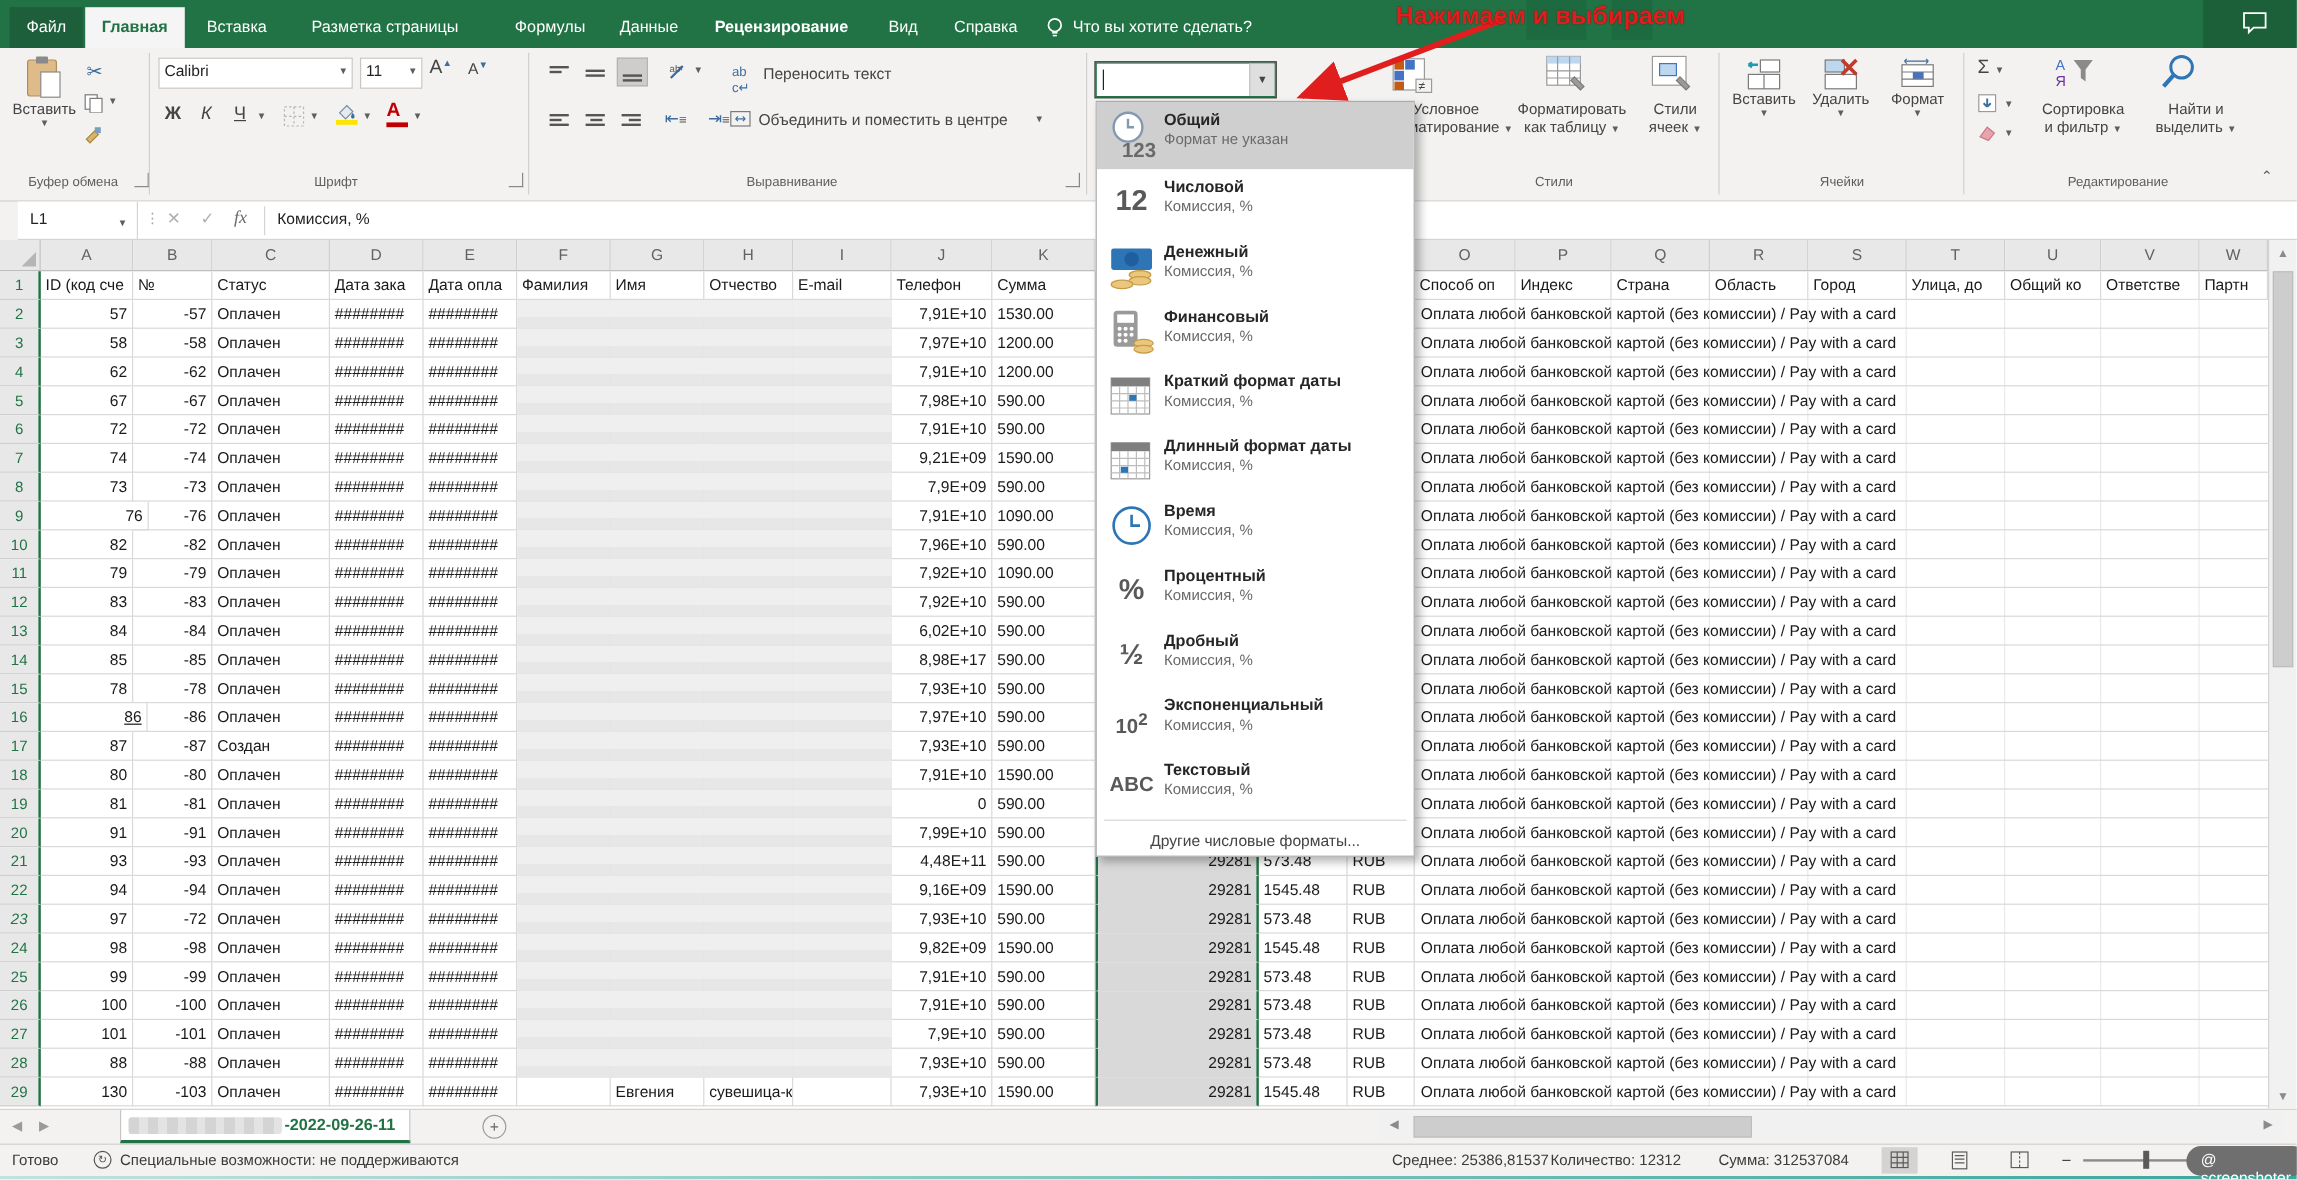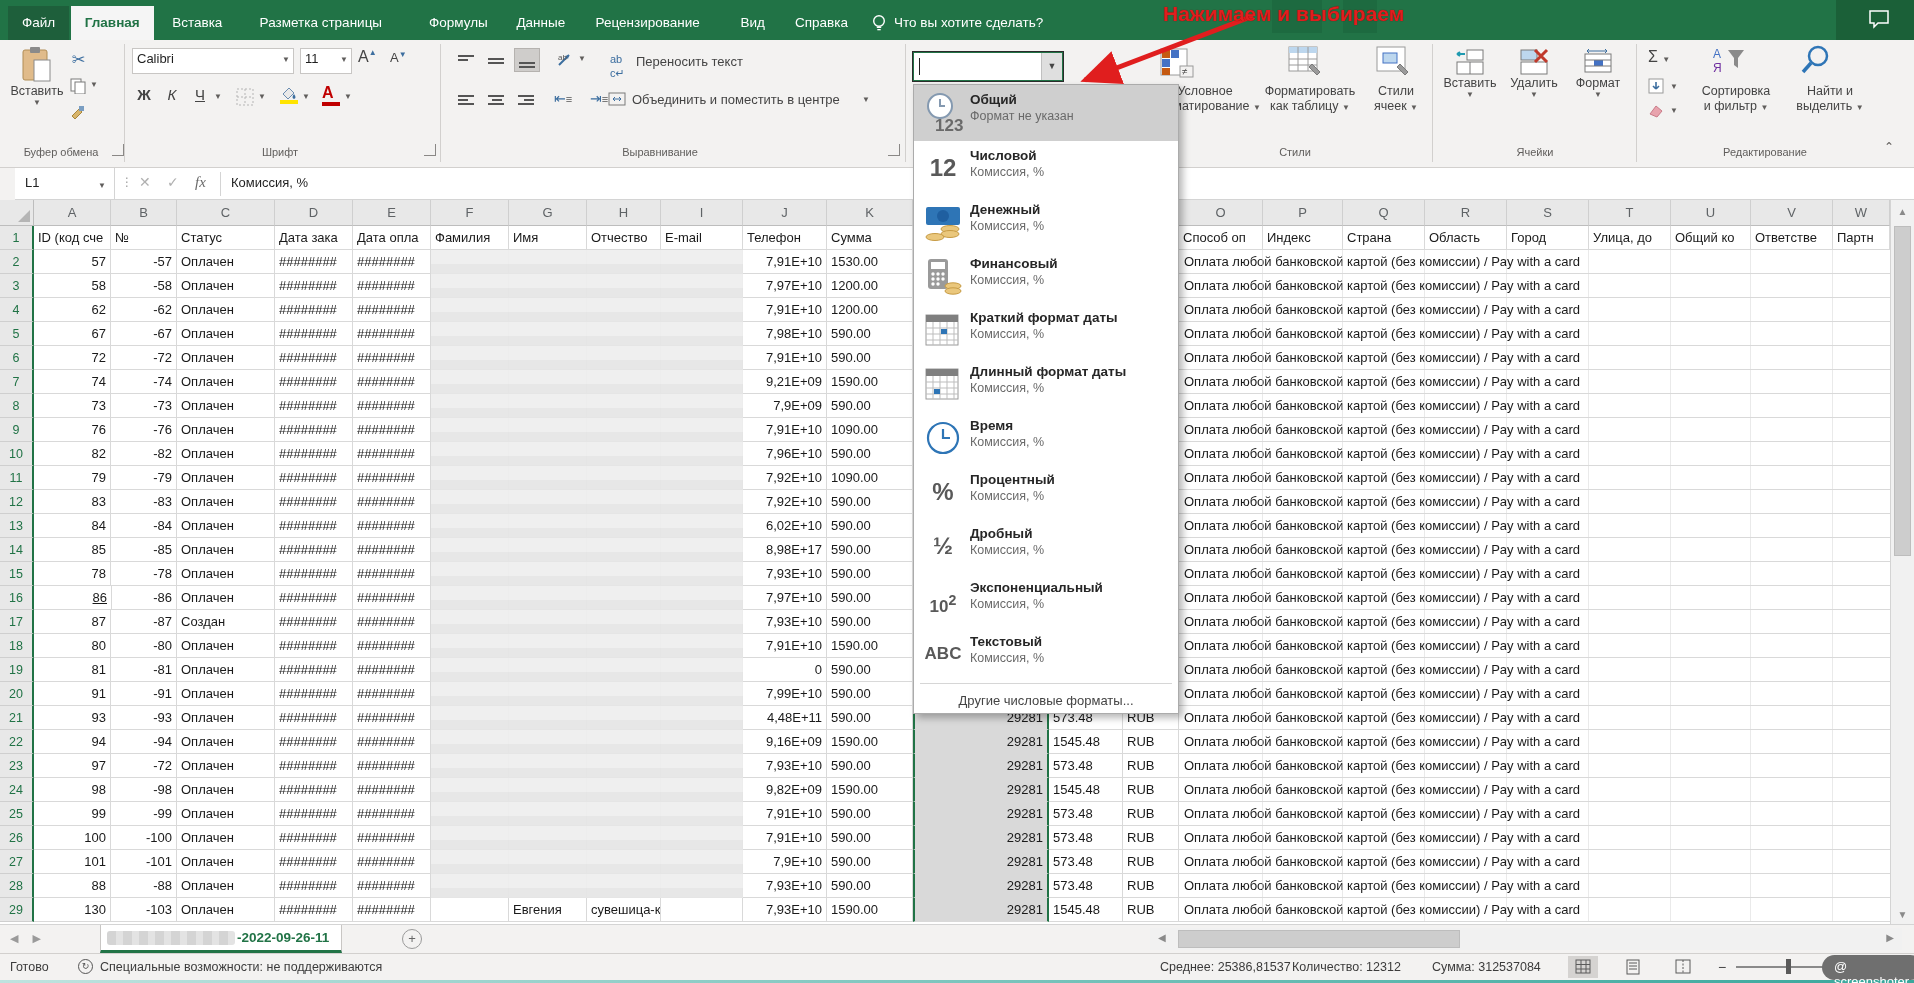--- a/index.html
+++ b/index.html
@@ -146,21 +146,21 @@
     <div class="deco" style="left:1272px;width:50px;"></div>
     <div class="deco" style="left:1343px;width:34px;"></div>
     <div class="deco" style="left:1836px;width:78px;height:40px;background:#1b6038;"></div>
     <div id="tabs-host">
         <div class="tab file" style="left: 8px;">Файл</div>
         <div class="tab active" style="left: 70.8px;">Главная</div>
         <div class="tab" style="left: 158.2px;">Вставка</div>
         <div class="tab" style="left: 245.6px;">Разметка страницы</div>
         <div class="tab" style="left: 415px;">Формулы</div>
         <div class="tab" style="left: 502.4px;">Данные</div>
-        <div class="tab" style="left: 581.6px;">Рецензирование</div>
+        <div class="tab" style="left: 581.6px; font-weight: bold;">Рецензирование</div>
         <div class="tab" style="left: 726.4px;">Вид</div>
         <div class="tab" style="left: 781px;">Справка</div>
       </div>
     <div id="tellme">
       <span id="bulb">
         <svg width="14" height="18" viewBox="0 0 14 18">
             <circle cx="7" cy="7" r="5.3" fill="none" stroke="#fff" stroke-width="1.4"></circle>
             <rect x="4.8" y="12.5" width="4.4" height="1.5" fill="#fff"></rect>
             <rect x="5.3" y="15" width="3.4" height="1.3" fill="#fff"></rect>
           </svg>
@@ -785,21 +785,21 @@
         <div class="spill" style="left: 1179px; top: 194px; width: 711px; height: 24px;">Оплата любой банковской картой (без комиссии) / Pay with a card</div>
         <div style="position: absolute; width: 1px; background: rgba(217, 217, 217, 0.55); left: 1262px; top: 194px; height: 24px;"></div>
         <div style="position: absolute; width: 1px; background: rgba(217, 217, 217, 0.55); left: 1342px; top: 194px; height: 24px;"></div>
         <div style="position: absolute; width: 1px; background: rgba(217, 217, 217, 0.55); left: 1424px; top: 194px; height: 24px;"></div>
         <div style="position: absolute; width: 1px; background: rgba(217, 217, 217, 0.55); left: 1506px; top: 194px; height: 24px;"></div>
         <div style="position: absolute; width: 1px; background: rgba(217, 217, 217, 0.55); left: 1588px; top: 194px; height: 24px;"></div>
         <div style="position: absolute; width: 1px; background: rgba(217, 217, 217, 0.55); left: 1670px; top: 194px; height: 24px;"></div>
         <div style="position: absolute; width: 1px; background: rgba(217, 217, 217, 0.55); left: 1750px; top: 194px; height: 24px;"></div>
         <div style="position: absolute; width: 1px; background: rgba(217, 217, 217, 0.55); left: 1832px; top: 194px; height: 24px;"></div>
         <div class="rowhdr" style="top: 218px; height: 24px; line-height: 24px;">9</div>
-        <div class="cell num" style="left: 34px; top: 218px; width: 77px; height: 24px; padding-left: 48px;">76</div>
+        <div class="cell num" style="left: 34px; top: 218px; width: 90px; height: 24px; padding-left: 48px;">76</div>
         <div class="cell num" style="left: 111px; top: 218px; width: 66px; height: 24px;">-76</div>
         <div class="cell" style="left: 177px; top: 218px; width: 98px; height: 24px;">Оплачен</div>
         <div class="cell" style="left: 275px; top: 218px; width: 78px; height: 24px;">########</div>
         <div class="cell" style="left: 353px; top: 218px; width: 78px; height: 24px;">########</div>
         <div class="cell" style="left: 431px; top: 218px; width: 78px; height: 24px;"></div>
         <div class="cell" style="left: 509px; top: 218px; width: 78px; height: 24px;"></div>
         <div class="cell" style="left: 587px; top: 218px; width: 74px; height: 24px;"></div>
         <div class="cell" style="left: 661px; top: 218px; width: 82px; height: 24px;"></div>
         <div class="cell num" style="left: 743px; top: 218px; width: 84px; height: 24px;">7,91E+10</div>
         <div class="cell" style="left: 827px; top: 218px; width: 86px; height: 24px;">1090.00</div>
@@ -953,21 +953,21 @@
         <div class="spill" style="left: 1179px; top: 362px; width: 711px; height: 24px;">Оплата любой банковской картой (без комиссии) / Pay with a card</div>
         <div style="position: absolute; width: 1px; background: rgba(217, 217, 217, 0.55); left: 1262px; top: 362px; height: 24px;"></div>
         <div style="position: absolute; width: 1px; background: rgba(217, 217, 217, 0.55); left: 1342px; top: 362px; height: 24px;"></div>
         <div style="position: absolute; width: 1px; background: rgba(217, 217, 217, 0.55); left: 1424px; top: 362px; height: 24px;"></div>
         <div style="position: absolute; width: 1px; background: rgba(217, 217, 217, 0.55); left: 1506px; top: 362px; height: 24px;"></div>
         <div style="position: absolute; width: 1px; background: rgba(217, 217, 217, 0.55); left: 1588px; top: 362px; height: 24px;"></div>
         <div style="position: absolute; width: 1px; background: rgba(217, 217, 217, 0.55); left: 1670px; top: 362px; height: 24px;"></div>
         <div style="position: absolute; width: 1px; background: rgba(217, 217, 217, 0.55); left: 1750px; top: 362px; height: 24px;"></div>
         <div style="position: absolute; width: 1px; background: rgba(217, 217, 217, 0.55); left: 1832px; top: 362px; height: 24px;"></div>
         <div class="rowhdr" style="top: 386px; height: 24px; line-height: 24px;">16</div>
-        <div class="cell num" style="left: 34px; top: 386px; width: 78px; height: 24px; text-decoration: underline;">86</div>
+        <div class="cell num" style="left: 34px; top: 386px; width: 89px; height: 24px; text-decoration: underline;">86</div>
         <div class="cell num" style="left: 111px; top: 386px; width: 66px; height: 24px;">-86</div>
         <div class="cell" style="left: 177px; top: 386px; width: 98px; height: 24px;">Оплачен</div>
         <div class="cell" style="left: 275px; top: 386px; width: 78px; height: 24px;">########</div>
         <div class="cell" style="left: 353px; top: 386px; width: 78px; height: 24px;">########</div>
         <div class="cell" style="left: 431px; top: 386px; width: 78px; height: 24px;"></div>
         <div class="cell" style="left: 509px; top: 386px; width: 78px; height: 24px;"></div>
         <div class="cell" style="left: 587px; top: 386px; width: 74px; height: 24px;"></div>
         <div class="cell" style="left: 661px; top: 386px; width: 82px; height: 24px;"></div>
         <div class="cell num" style="left: 743px; top: 386px; width: 84px; height: 24px;">7,97E+10</div>
         <div class="cell" style="left: 827px; top: 386px; width: 86px; height: 24px;">590.00</div>
@@ -1120,21 +1120,21 @@
         <div class="cell" style="left: 1123px; top: 530px; width: 56px; height: 24px;">RUB</div>
         <div class="spill" style="left: 1179px; top: 530px; width: 711px; height: 24px;">Оплата любой банковской картой (без комиссии) / Pay with a card</div>
         <div style="position: absolute; width: 1px; background: rgba(217, 217, 217, 0.55); left: 1262px; top: 530px; height: 24px;"></div>
         <div style="position: absolute; width: 1px; background: rgba(217, 217, 217, 0.55); left: 1342px; top: 530px; height: 24px;"></div>
         <div style="position: absolute; width: 1px; background: rgba(217, 217, 217, 0.55); left: 1424px; top: 530px; height: 24px;"></div>
         <div style="position: absolute; width: 1px; background: rgba(217, 217, 217, 0.55); left: 1506px; top: 530px; height: 24px;"></div>
         <div style="position: absolute; width: 1px; background: rgba(217, 217, 217, 0.55); left: 1588px; top: 530px; height: 24px;"></div>
         <div style="position: absolute; width: 1px; background: rgba(217, 217, 217, 0.55); left: 1670px; top: 530px; height: 24px;"></div>
         <div style="position: absolute; width: 1px; background: rgba(217, 217, 217, 0.55); left: 1750px; top: 530px; height: 24px;"></div>
         <div style="position: absolute; width: 1px; background: rgba(217, 217, 217, 0.55); left: 1832px; top: 530px; height: 24px;"></div>
-        <div class="rowhdr" style="top: 554px; height: 24px; line-height: 24px;">23</div>
+        <div class="rowhdr" style="top: 554px; height: 24px; line-height: 24px; font-style: italic;">23</div>
         <div class="cell num" style="left: 34px; top: 554px; width: 77px; height: 24px;">97</div>
         <div class="cell num" style="left: 111px; top: 554px; width: 66px; height: 24px;">-72</div>
         <div class="cell" style="left: 177px; top: 554px; width: 98px; height: 24px;">Оплачен</div>
         <div class="cell" style="left: 275px; top: 554px; width: 78px; height: 24px;">########</div>
         <div class="cell" style="left: 353px; top: 554px; width: 78px; height: 24px;">########</div>
         <div class="cell" style="left: 431px; top: 554px; width: 78px; height: 24px;"></div>
         <div class="cell" style="left: 509px; top: 554px; width: 78px; height: 24px;"></div>
         <div class="cell" style="left: 587px; top: 554px; width: 74px; height: 24px;"></div>
         <div class="cell" style="left: 661px; top: 554px; width: 82px; height: 24px;"></div>
         <div class="cell num" style="left: 743px; top: 554px; width: 84px; height: 24px;">7,93E+10</div>

